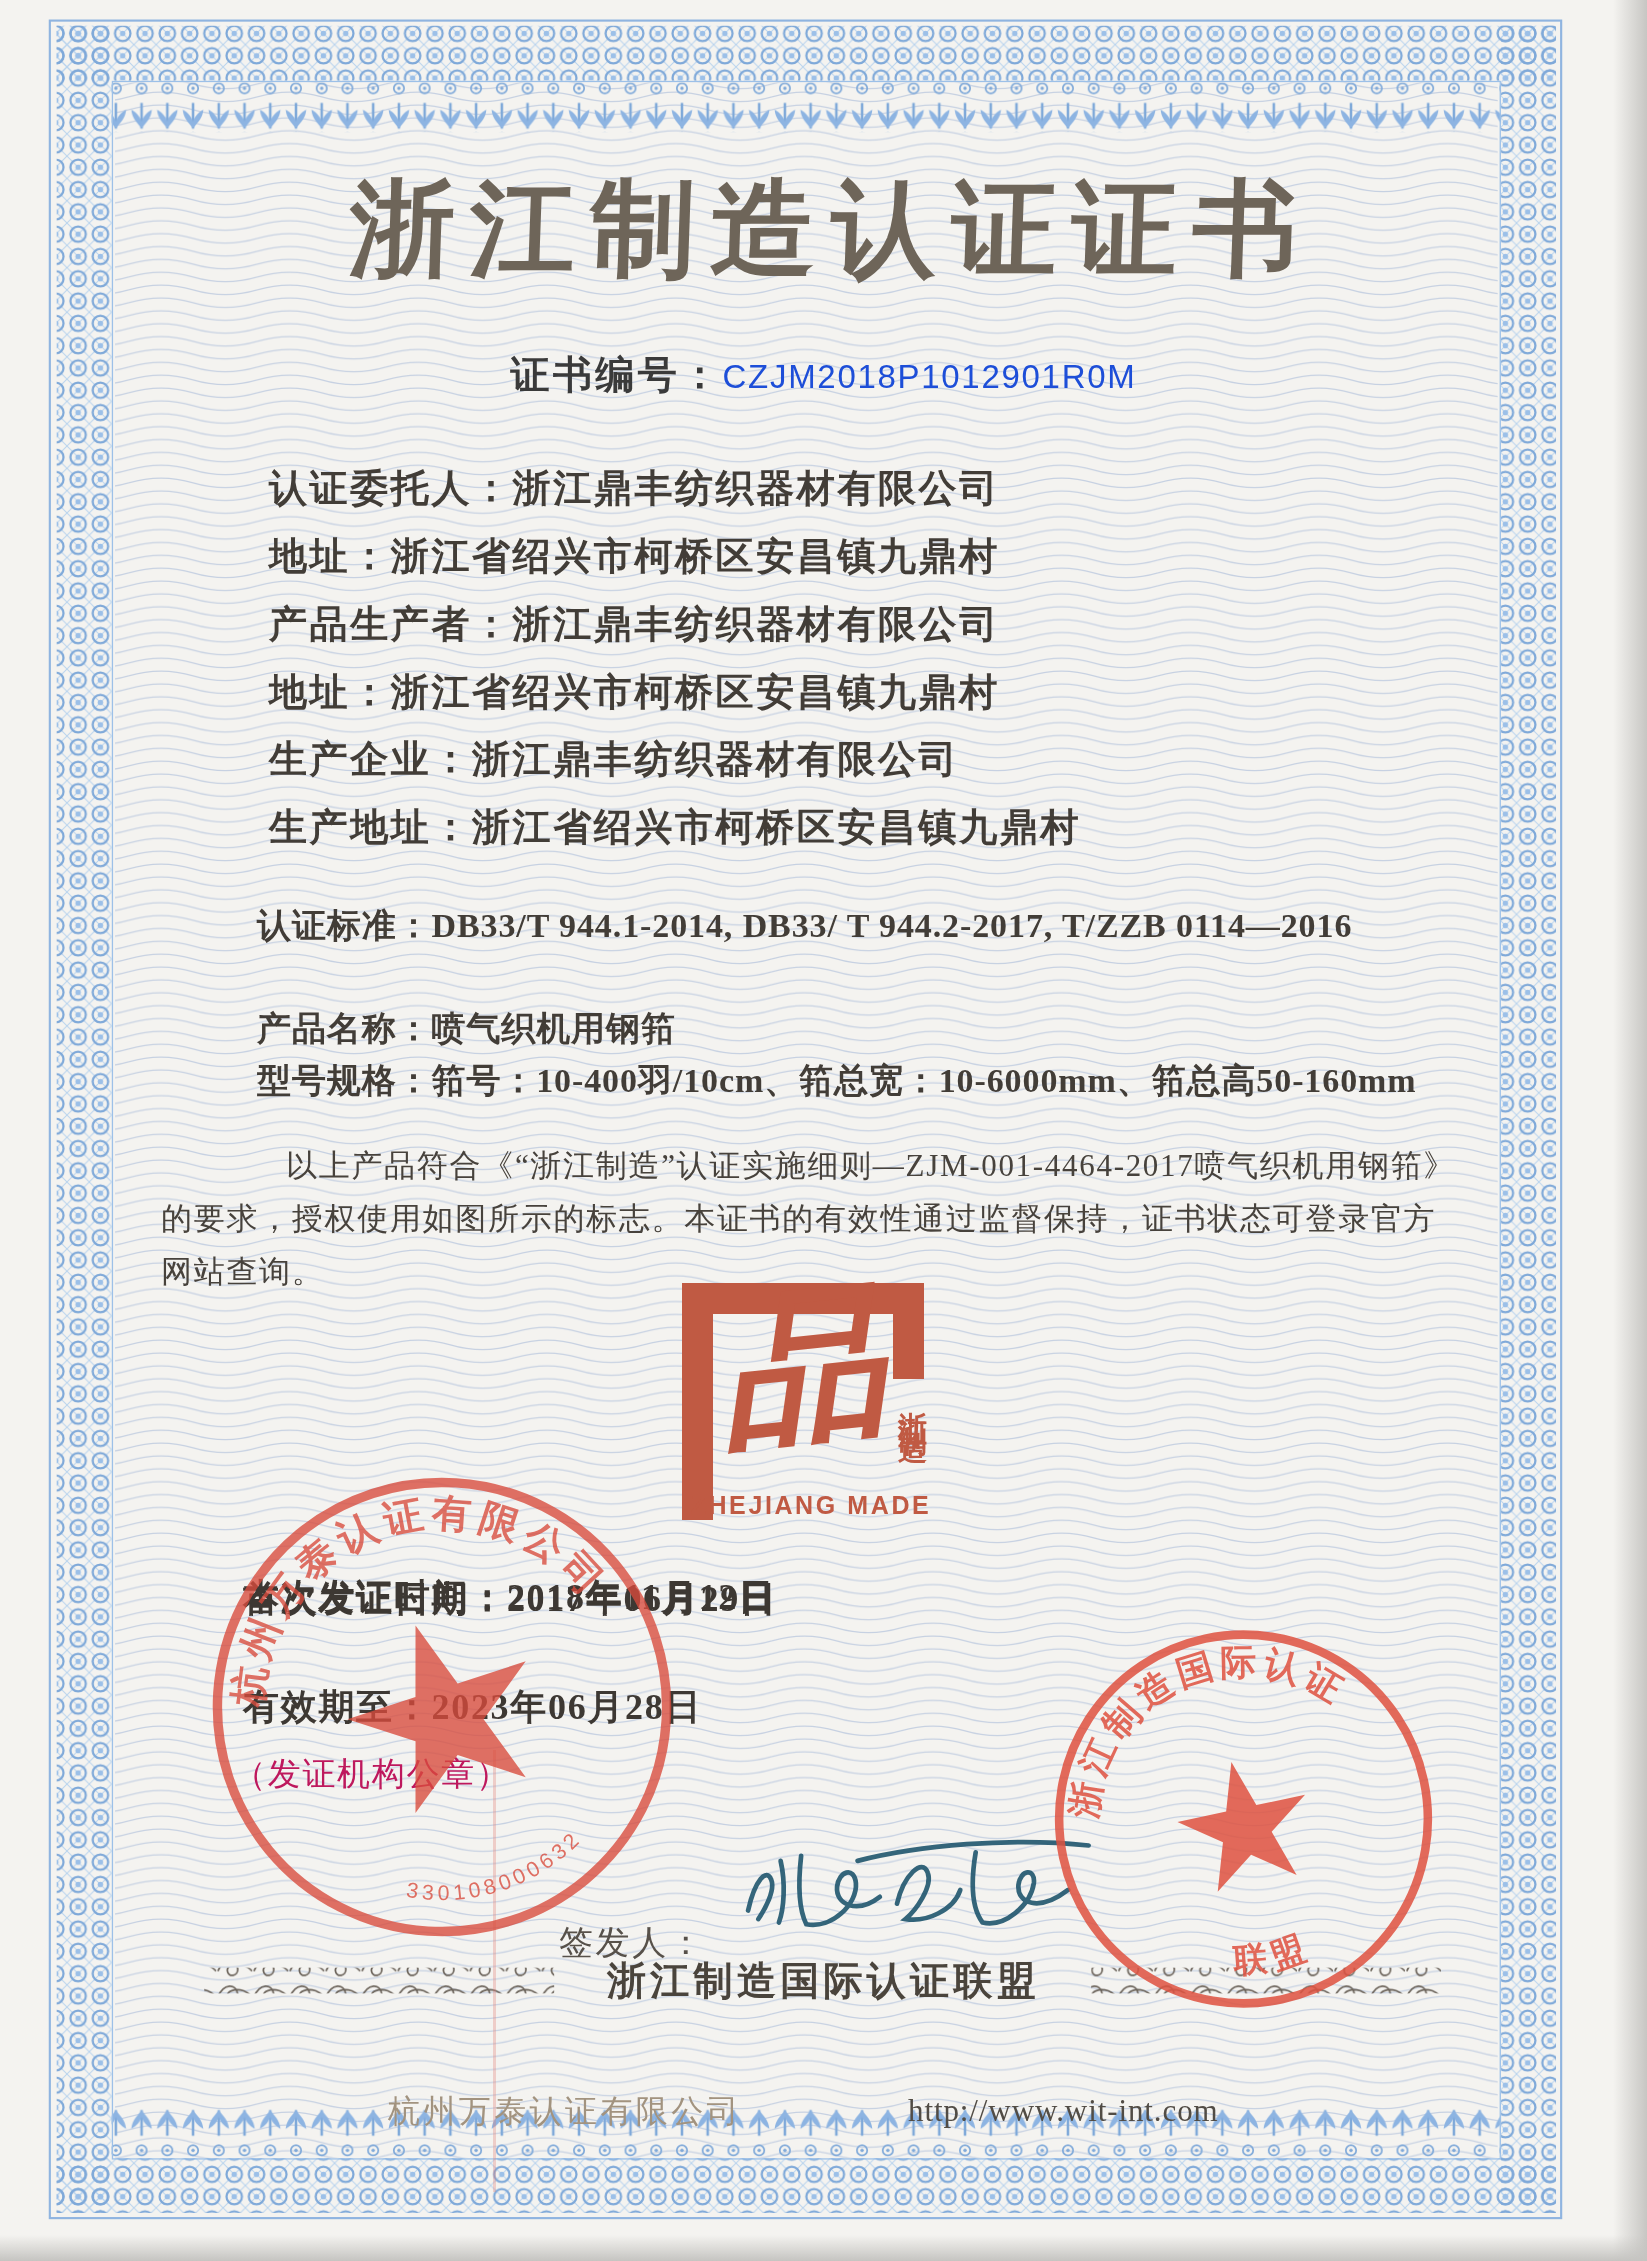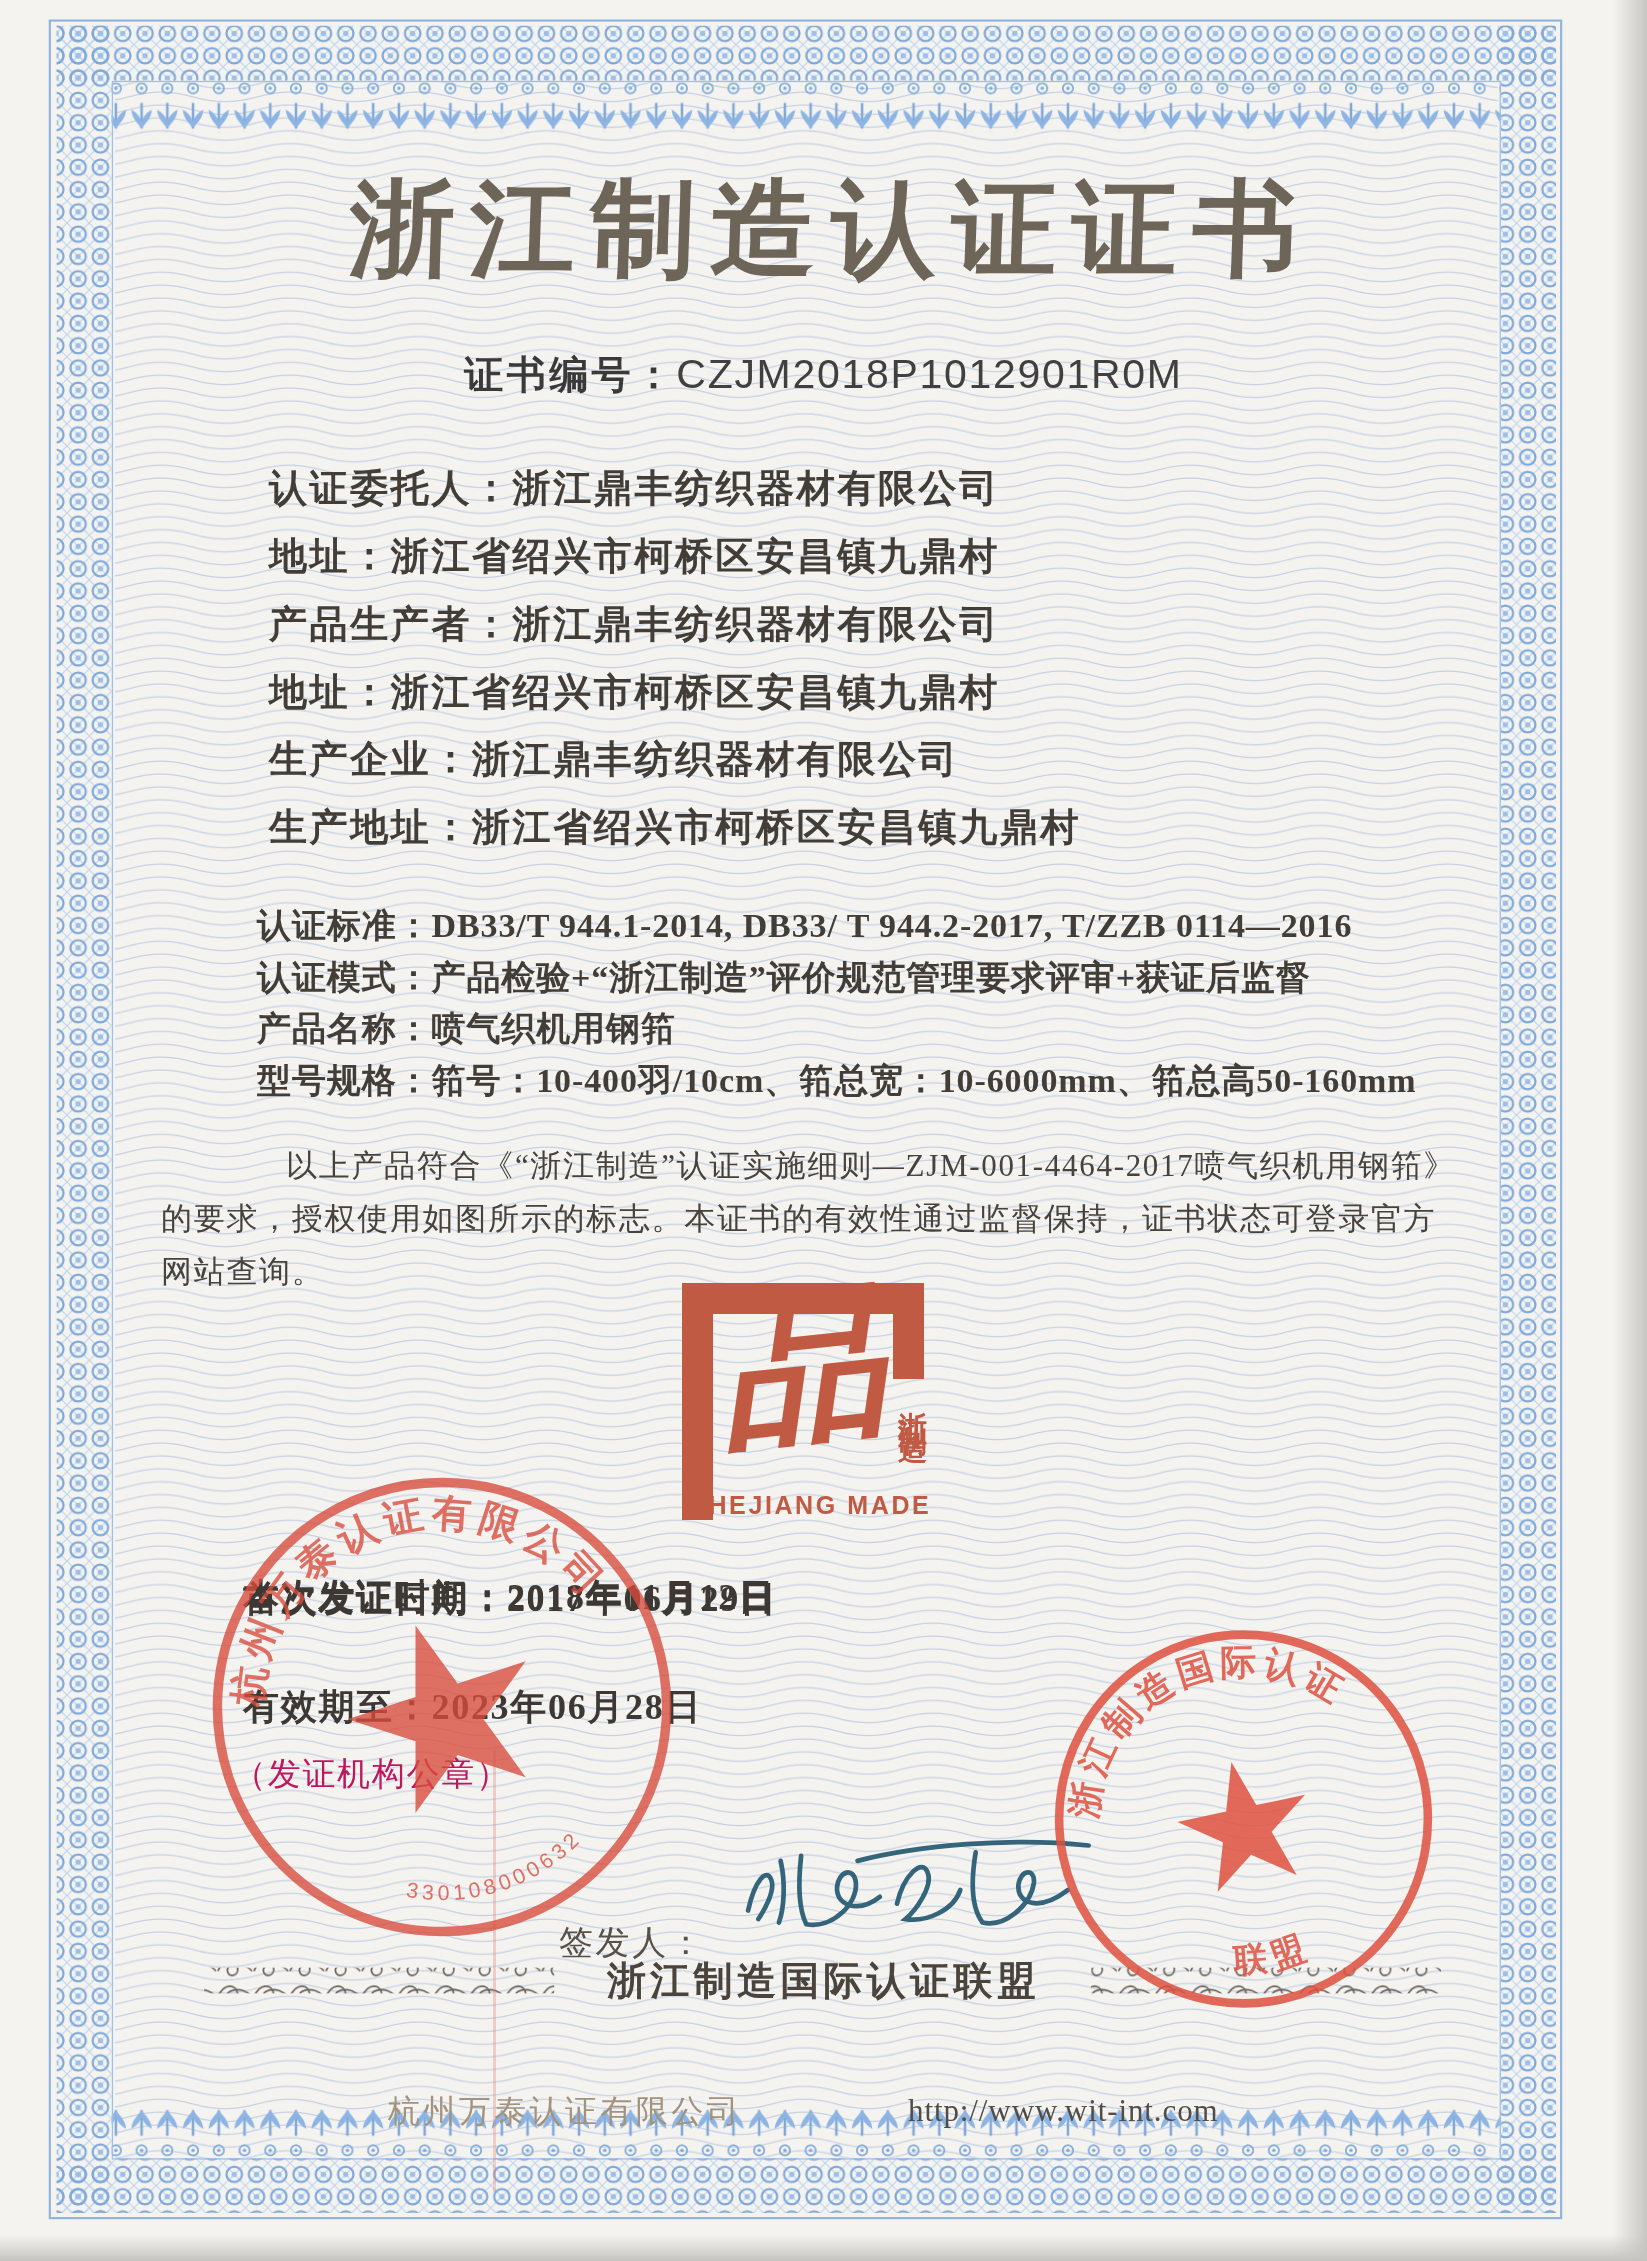--- a/index.html
+++ b/index.html
@@ -6,21 +6,21 @@
   .page{position:relative;width:1647px;height:2261px;background:#f4f3f0;overflow:hidden;
         font-family:"Liberation Serif",serif;color:#3f3a34;}
   .abs{position:absolute;}
   svg.bg{position:absolute;left:0;top:0;z-index:0;}
   .z1{z-index:1;} .z2{z-index:2;} .z3{z-index:3;} .z4{z-index:4;}
 
   .title{top:160px;left:0;width:100%;text-align:center;font-size:105px;font-weight:bold;
          color:#6e6559;letter-spacing:15.4px;text-indent:15.4px;transform:skewX(-2deg);}
   .certno{top:348px;left:0;width:100%;text-align:center;white-space:nowrap;}
   .certno .lbl{font-size:39px;font-weight:bold;color:#3a3a3a;letter-spacing:3.4px;}
-  .certno .num{font-family:"Liberation Sans",sans-serif;font-size:41px;color:#404040;letter-spacing:1.7px;}
+  .certno .num{font-family:"Liberation Sans",sans-serif;font-size:33px;color:#1d4ed8;letter-spacing:1.7px;}
 
   .fieldrow{left:257px;font-size:38px;font-weight:bold;color:#423d37;letter-spacing:2.6px;white-space:nowrap;margin-left:12px;}
   .specrow{left:257px;font-size:34px;font-weight:bold;color:#423d37;letter-spacing:0.9px;white-space:nowrap;}
 
   .stmt{left:161px;top:1139px;width:1343px;font-size:31px;color:#47423c;letter-spacing:1.7px;}
   .stmt .line{height:53px;line-height:53px;white-space:nowrap;}
   .stmt .l1{text-indent:125px;}
 
   .logo{left:682px;top:1283px;width:259px;height:244px;}
   .logo .bar{position:absolute;background:#c05a43;}
@@ -118,21 +118,20 @@
     <span>地址：</span><span>浙江省绍兴市柯桥区安昌镇九鼎村</span>
   </div>
   <div class="abs z2 fieldrow" style="top:734px">
     <span>生产企业：</span><span>浙江鼎丰纺织器材有限公司</span>
   </div>
   <div class="abs z2 fieldrow" style="top:802px">
     <span>生产地址：</span><span>浙江省绍兴市柯桥区安昌镇九鼎村</span>
   </div>
 
   <div class="abs z2 specrow" style="top:903px">认证标准：DB33/T 944.1-2014, DB33/ T 944.2-2017, T/ZZB 0114—2016</div>
-  <div class="abs z2 specrow" style="top:955px">认证模式：产品检验+“浙江制造”评价规范管理要求评审+获证后监督</div>
   <div class="abs z2 specrow" style="top:1006px">产品名称：喷气织机用钢筘</div>
   <div class="abs z2 specrow" style="top:1058px">型号规格：筘号：10-400羽/10cm、筘总宽：10-6000mm、筘总高50-160mm</div>
 
   <div class="abs z2 stmt">
     <div class="line l1">以上产品符合《“浙江制造”认证实施细则—ZJM-001-4464-2017喷气织机用钢筘》</div>
     <div class="line">的要求，授权使用如图所示的标志。本证书的有效性通过监督保持，证书状态可登录官方</div>
     <div class="line">网站查询。</div>
   </div>
 
   <div class="abs z2 logo">

